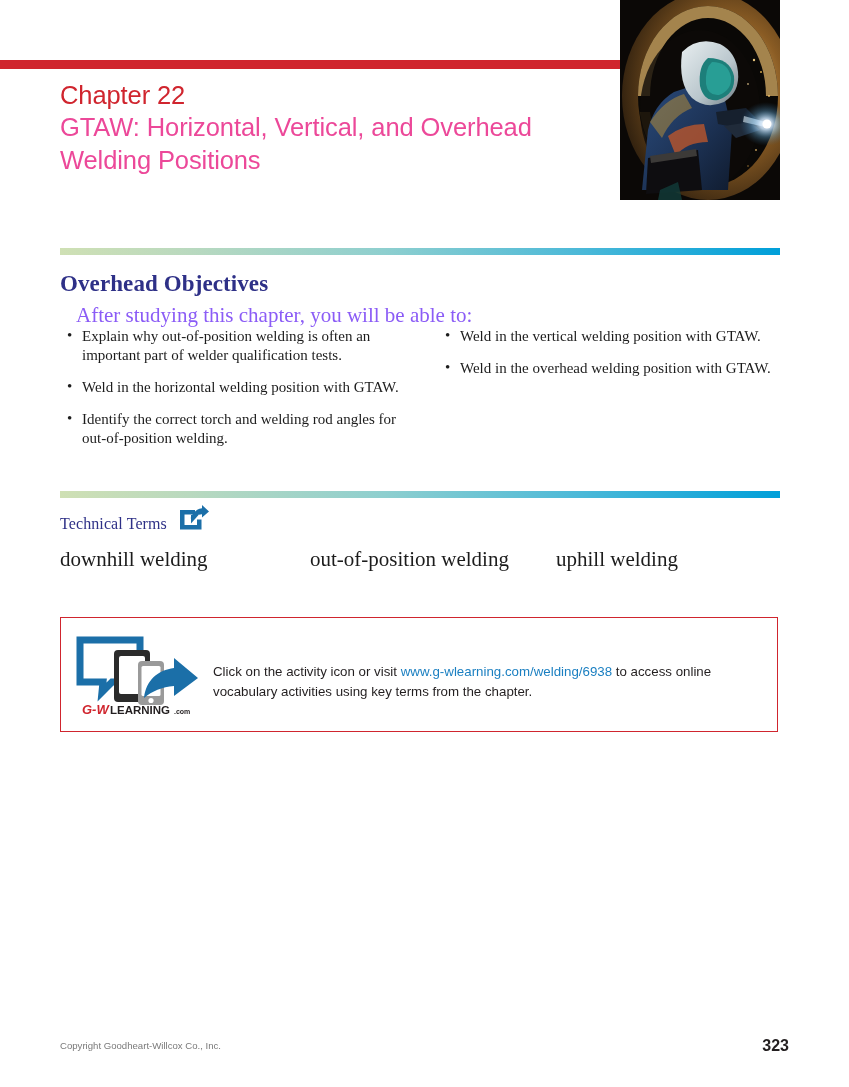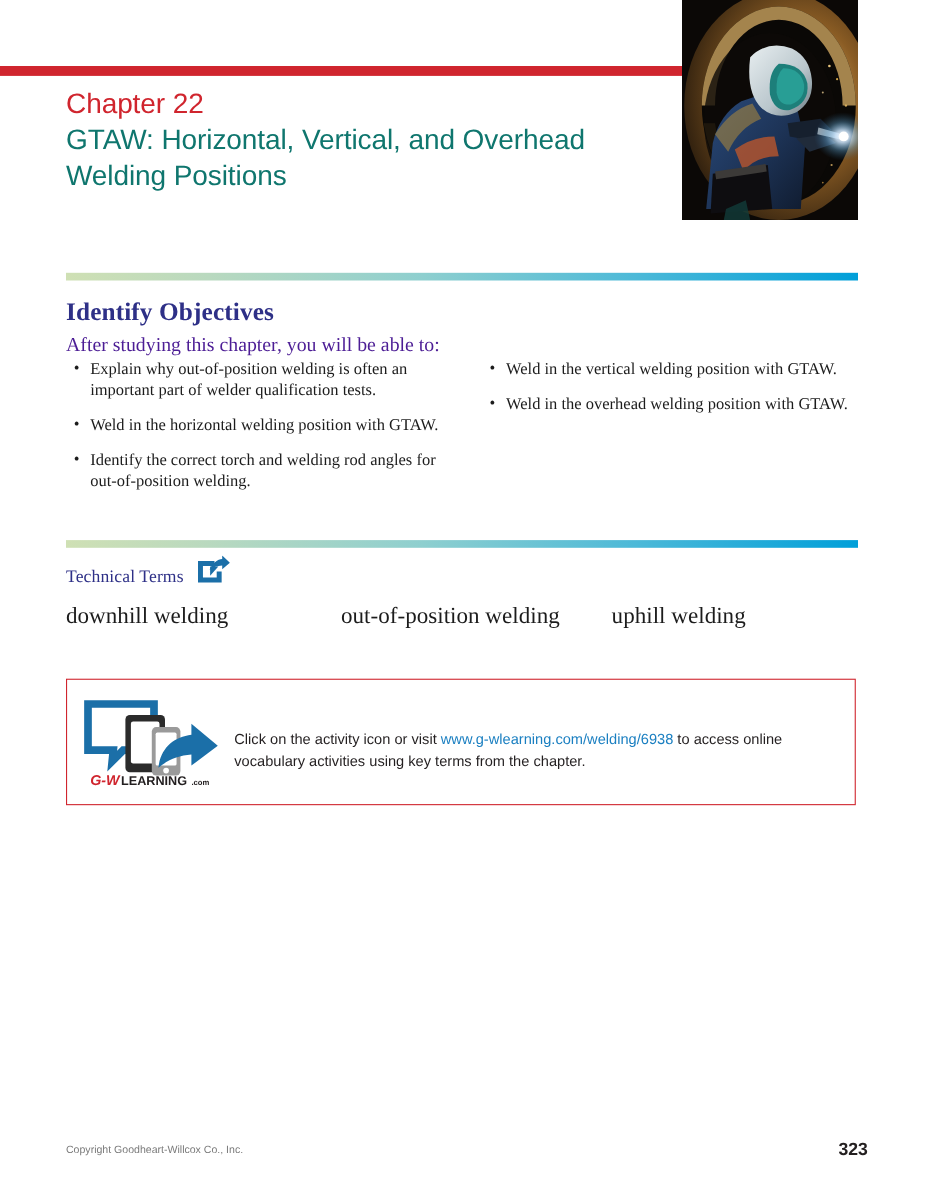--- a/index.html
+++ b/index.html
@@ -47,21 +47,21 @@
     display: block;
     font-size: 25.5px;
     line-height: 31px;
     color: #d0252e;
     letter-spacing: -0.1px;
   }
   #chapter-title {
     display: block;
     font-size: 25.5px;
     line-height: 33px;
-    color: #0f766e;
+    color: #ec4899;
     letter-spacing: -0.1px;
   }
 
   
   .grad-rule {
     position: absolute;
     left: 60px;
     width: 720px;
     height: 7px;
     background: linear-gradient(to right, #cfe0b4 0%, #b9d9bf 18%, #8ecfcf 45%, #4cb9d8 72%, #009fd9 100%);
@@ -94,24 +94,24 @@
     font-weight: normal;
     font-size: 16px;
     color: #2e3087;
     letter-spacing: 0.1px;
   }
   #share-icon { display: block; margin-top: -9px; }
 
   
   #lo-intro {
     position: absolute;
-    left: 60px;
+    left: 76px;
     top: 303px;
-    font-size: 18px;
-    color: #4c1d95;
+    font-size: 21px;
+    color: #8b5cf6;
   }
   #lo-columns {
     position: absolute;
     left: 60px;
     top: 327px;
     width: 720px;
     display: flex;
     gap: 0;
   }
   .lo-col { width: 360px; }
@@ -282,21 +282,21 @@
     </g>
   </svg>
 </div>
 
 <div id="chapter-heading">
   <span id="chapter-number">Chapter 22</span>
   <span id="chapter-title">GTAW: Horizontal, Vertical, and Overhead Welding Positions</span>
 </div>
 
 <div id="lo-rule" class="grad-rule"></div>
-<div id="lo-heading" class="section-heading">Identify Objectives</div>
+<div id="lo-heading" class="section-heading">Overhead Objectives</div>
 <div id="lo-intro">After studying this chapter, you will be able to:</div>
 
 <div id="lo-columns">
   <div class="lo-col left">
     <ul class="lo-list">
       <li class="lo-item">Explain why out-of-position welding is often an important part of welder qualification tests.</li>
       <li class="lo-item">Weld in the horizontal welding position with GTAW.</li>
       <li class="lo-item">Identify the correct torch and welding rod angles for out-of-position welding.</li>
     </ul>
   </div>

